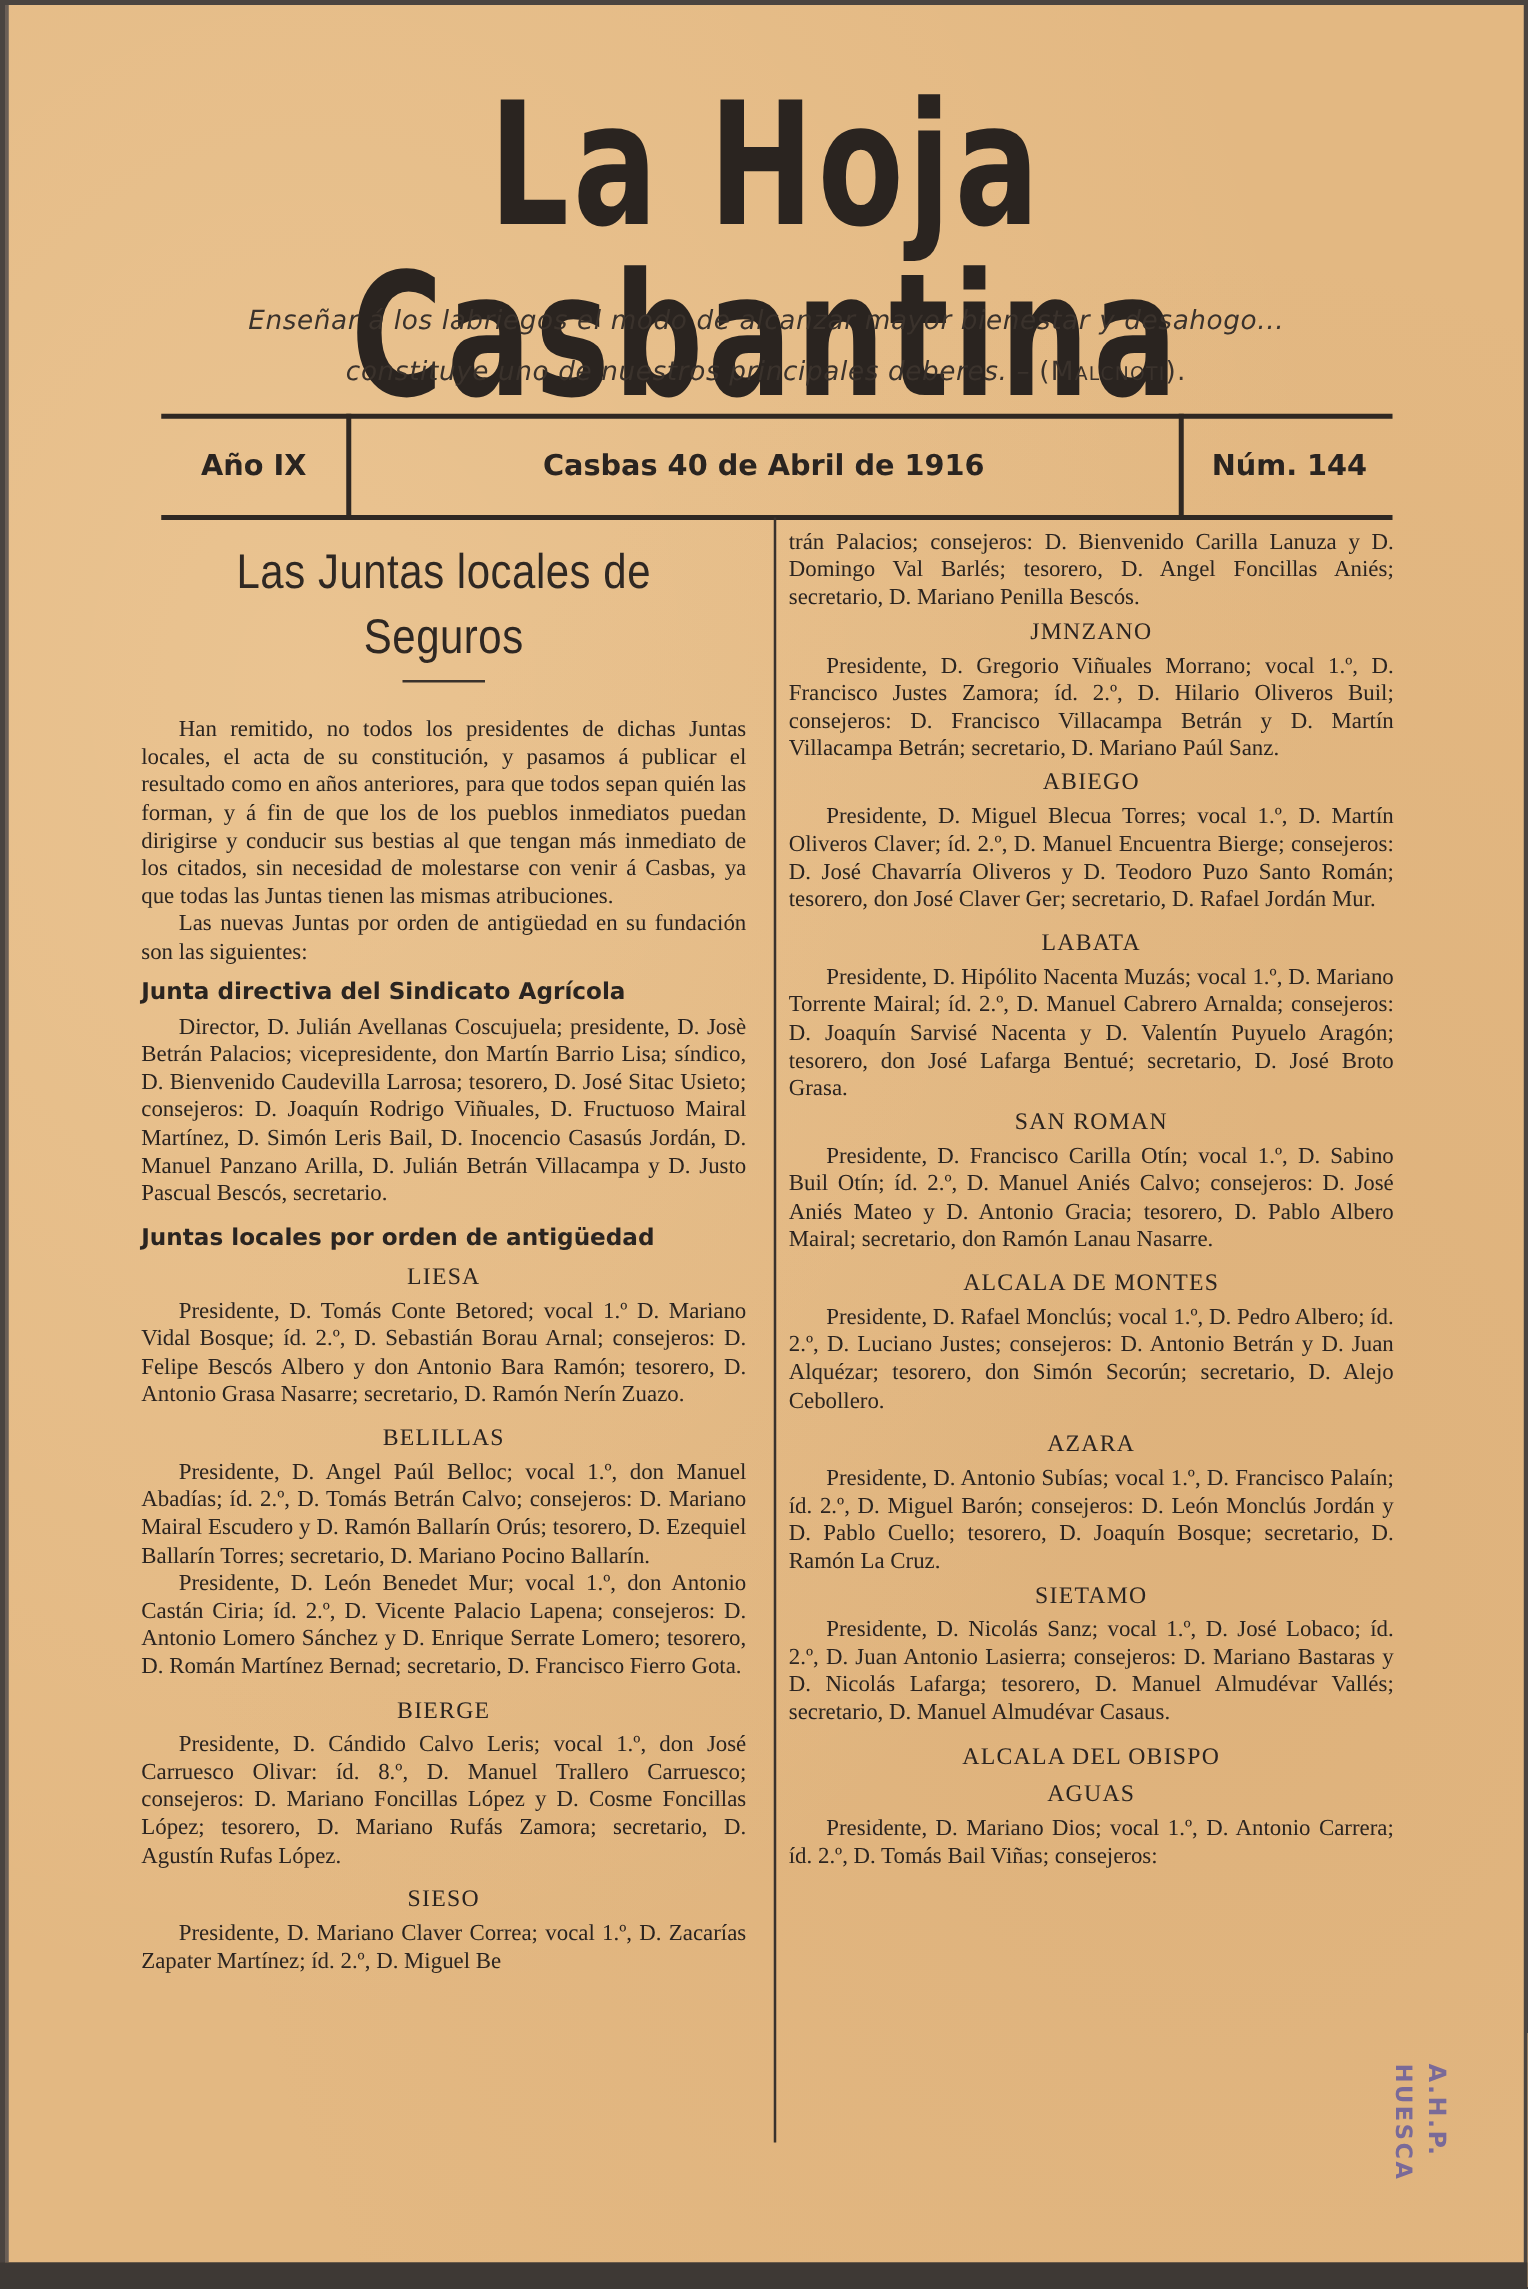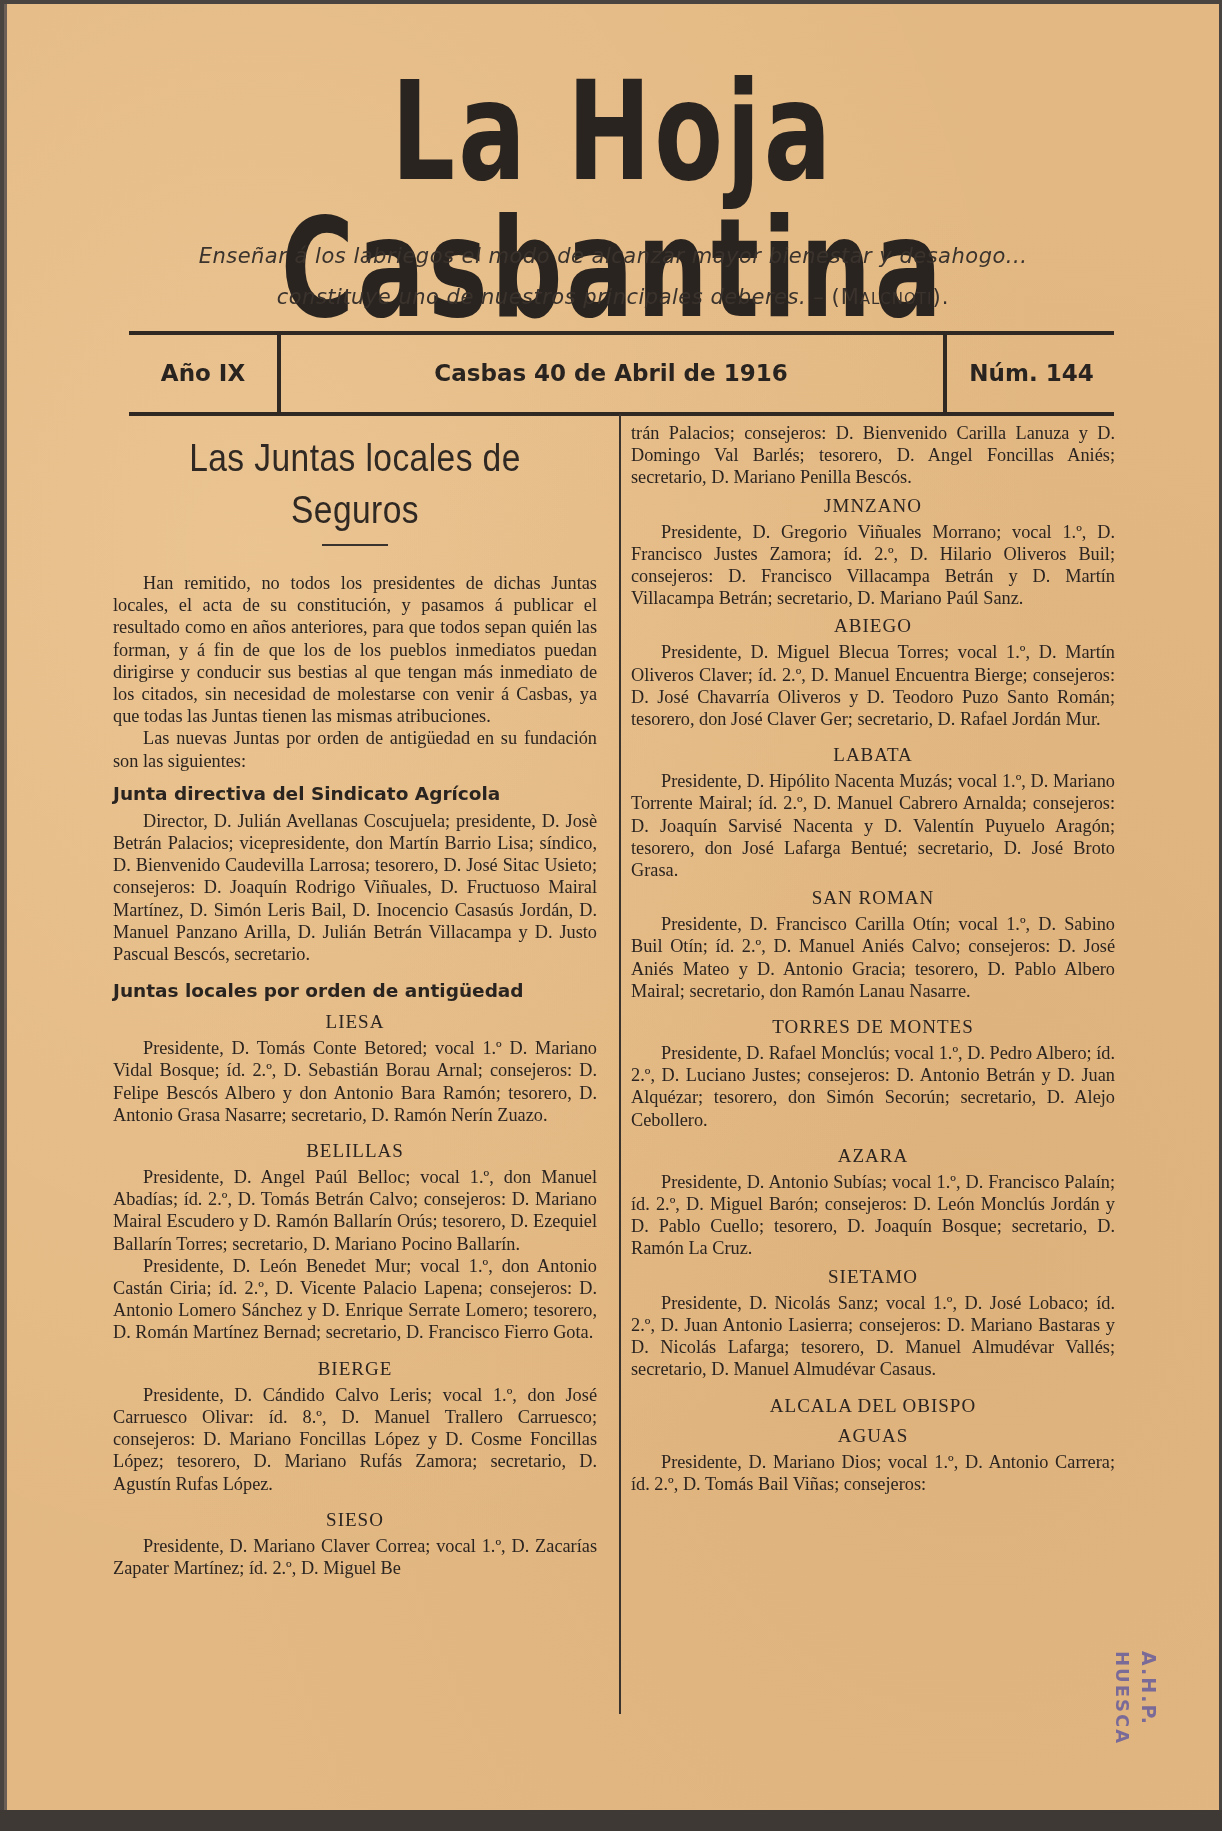--- a/index.html
+++ b/index.html
@@ -139,21 +139,21 @@
     <p class="cont">trán Palacios; consejeros: D. Bienvenido Carilla Lanuza y D. Domingo Val Barlés; tesorero, D. Angel Foncillas Aniés; secretario, D. Mariano Penilla Bescós.</p>
 
     <div class="town">JMNZANO</div>
     <p>Presidente, D. Gregorio Viñuales Morrano; vocal 1.º, D. Francisco Justes Zamora; íd. 2.º, D. Hilario Oliveros Buil; consejeros: D. Francisco Villacampa Betrán y D. Martín Villacampa Betrán; secretario, D. Mariano Paúl Sanz.</p>
     <div class="town">ABIEGO</div>
     <p>Presidente, D. Miguel Blecua Torres; vocal 1.º, D. Martín Oliveros Claver; íd. 2.º, D. Manuel Encuentra Bierge; consejeros: D. José Chavarría Oliveros y D. Teodoro Puzo Santo Román; tesorero, don José Claver Ger; secretario, D. Rafael Jordán Mur.</p>
     <div class="town spaced">LABATA</div>
     <p>Presidente, D. Hipólito Nacenta Muzás; vocal 1.º, D. Mariano Torrente Mairal; íd. 2.º, D. Manuel Cabrero Arnalda; consejeros: D. Joaquín Sarvisé Nacenta y D. Valentín Puyuelo Aragón; tesorero, don José Lafarga Bentué; secretario, D. José Broto Grasa.</p>
     <div class="town">SAN ROMAN</div>
     <p>Presidente, D. Francisco Carilla Otín; vocal 1.º, D. Sabino Buil Otín; íd. 2.º, D. Manuel Aniés Calvo; consejeros: D. José Aniés Mateo y D. Antonio Gracia; tesorero, D. Pablo Albero Mairal; secretario, don Ramón Lanau Nasarre.</p>
-    <div class="town spaced">TORRES DE MONTES</div>
+    <div class="town spaced">ALCALA DE MONTES</div>
     <p>Presidente, D. Rafael Monclús; vocal 1.º, D. Pedro Albero; íd. 2.º, D. Luciano Justes; consejeros: D. Antonio Betrán y D. Juan Alquézar; tesorero, don Simón Secorún; secretario, D. Alejo Cebollero.</p>
     <div class="town spaced">AZARA</div>
     <p>Presidente, D. Antonio Subías; vocal 1.º, D. Francisco Palaín; íd. 2.º, D. Miguel Barón; consejeros: D. León Monclús Jordán y D. Pablo Cuello; tesorero, D. Joaquín Bosque; secretario, D. Ramón La Cruz.</p>
     <div class="town">SIETAMO</div>
     <p>Presidente, D. Nicolás Sanz; vocal 1.º, D. José Lobaco; íd. 2.º, D. Juan Antonio Lasierra; consejeros: D. Mariano Bastaras y D. Nicolás Lafarga; tesorero, D. Manuel Almudévar Vallés; secretario, D. Manuel Almudévar Casaus.</p>
     <div class="town spaced">ALCALA DEL OBISPO</div>
     <div class="town">AGUAS</div>
     <p>Presidente, D. Mariano Dios; vocal 1.º, D. Antonio Carrera; íd. 2.º, D. Tomás Bail Viñas; consejeros:</p>
   </div>
 

